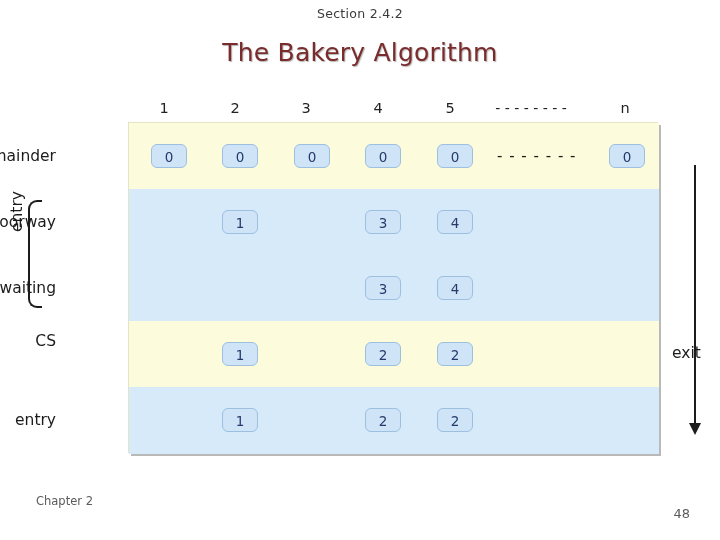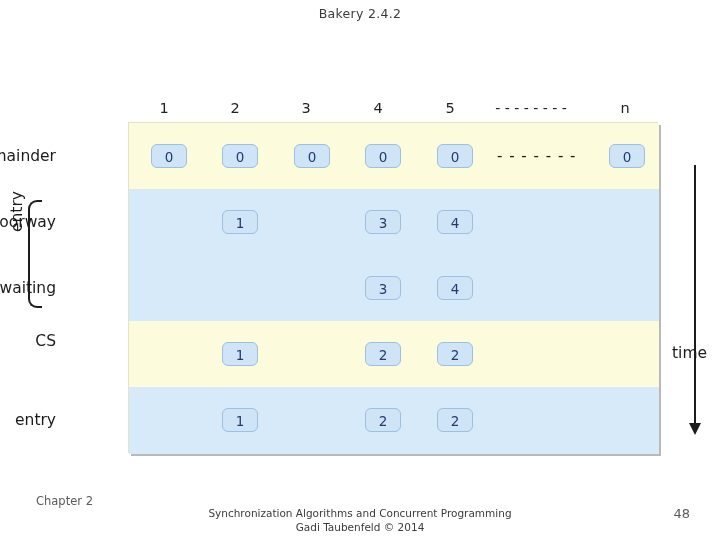--- a/index.html
+++ b/index.html
@@ -200,21 +200,22 @@
     font-size: 13px;
     color: #5b5b5b;
     font-family: "DejaVu Sans", sans-serif;
   }
 </style>
 </head>
 <body>
 
 <div class="slide">
 
-  <div class="section-label">Bakery 2.4.2</div>
+  <div class="section-label">Section 2.4.2</div>
+  <div class="title">The Bakery Algorithm</div>
 
   <div class="col-headers">
     <div class="col-head" style="left:20px;width:32px;">1</div>
     <div class="col-head" style="left:91px;width:32px;">2</div>
     <div class="col-head" style="left:162px;width:32px;">3</div>
     <div class="col-head" style="left:234px;width:32px;">4</div>
     <div class="col-head" style="left:306px;width:32px;">5</div>
     <div class="col-head" style="left:355px;width:96px;font-size:14px;letter-spacing:0px;">- - - - - - - -</div>
     <div class="col-head" style="left:481px;width:32px;">n</div>
   </div>
@@ -259,24 +260,20 @@
 
   <div class="rowlabel" style="top:147px;">remainder</div>
   <div class="rowlabel" style="top:213px;">doorway</div>
   <div class="rowlabel" style="top:279px;">waiting</div>
   <div class="rowlabel" style="top:332px;">CS</div>
   <div class="rowlabel" style="top:411px;">entry</div>
 
   <div class="entry-text">entry</div>
   <div class="brace"></div>
 
-  <div class="time-text">time</div>
+  <div class="time-text">exit</div>
   <div class="time-arrow-line"></div>
   <div class="time-arrow-head"></div>
 
   <div class="footer-left">Chapter 2</div>
-  <div class="footer-center">
-    <div>Synchronization Algorithms and Concurrent Programming</div>
-    <div>Gadi Taubenfeld © 2014</div>
-  </div>
   <div class="footer-right">48</div>
 
 </div>
 
 </body></html>

